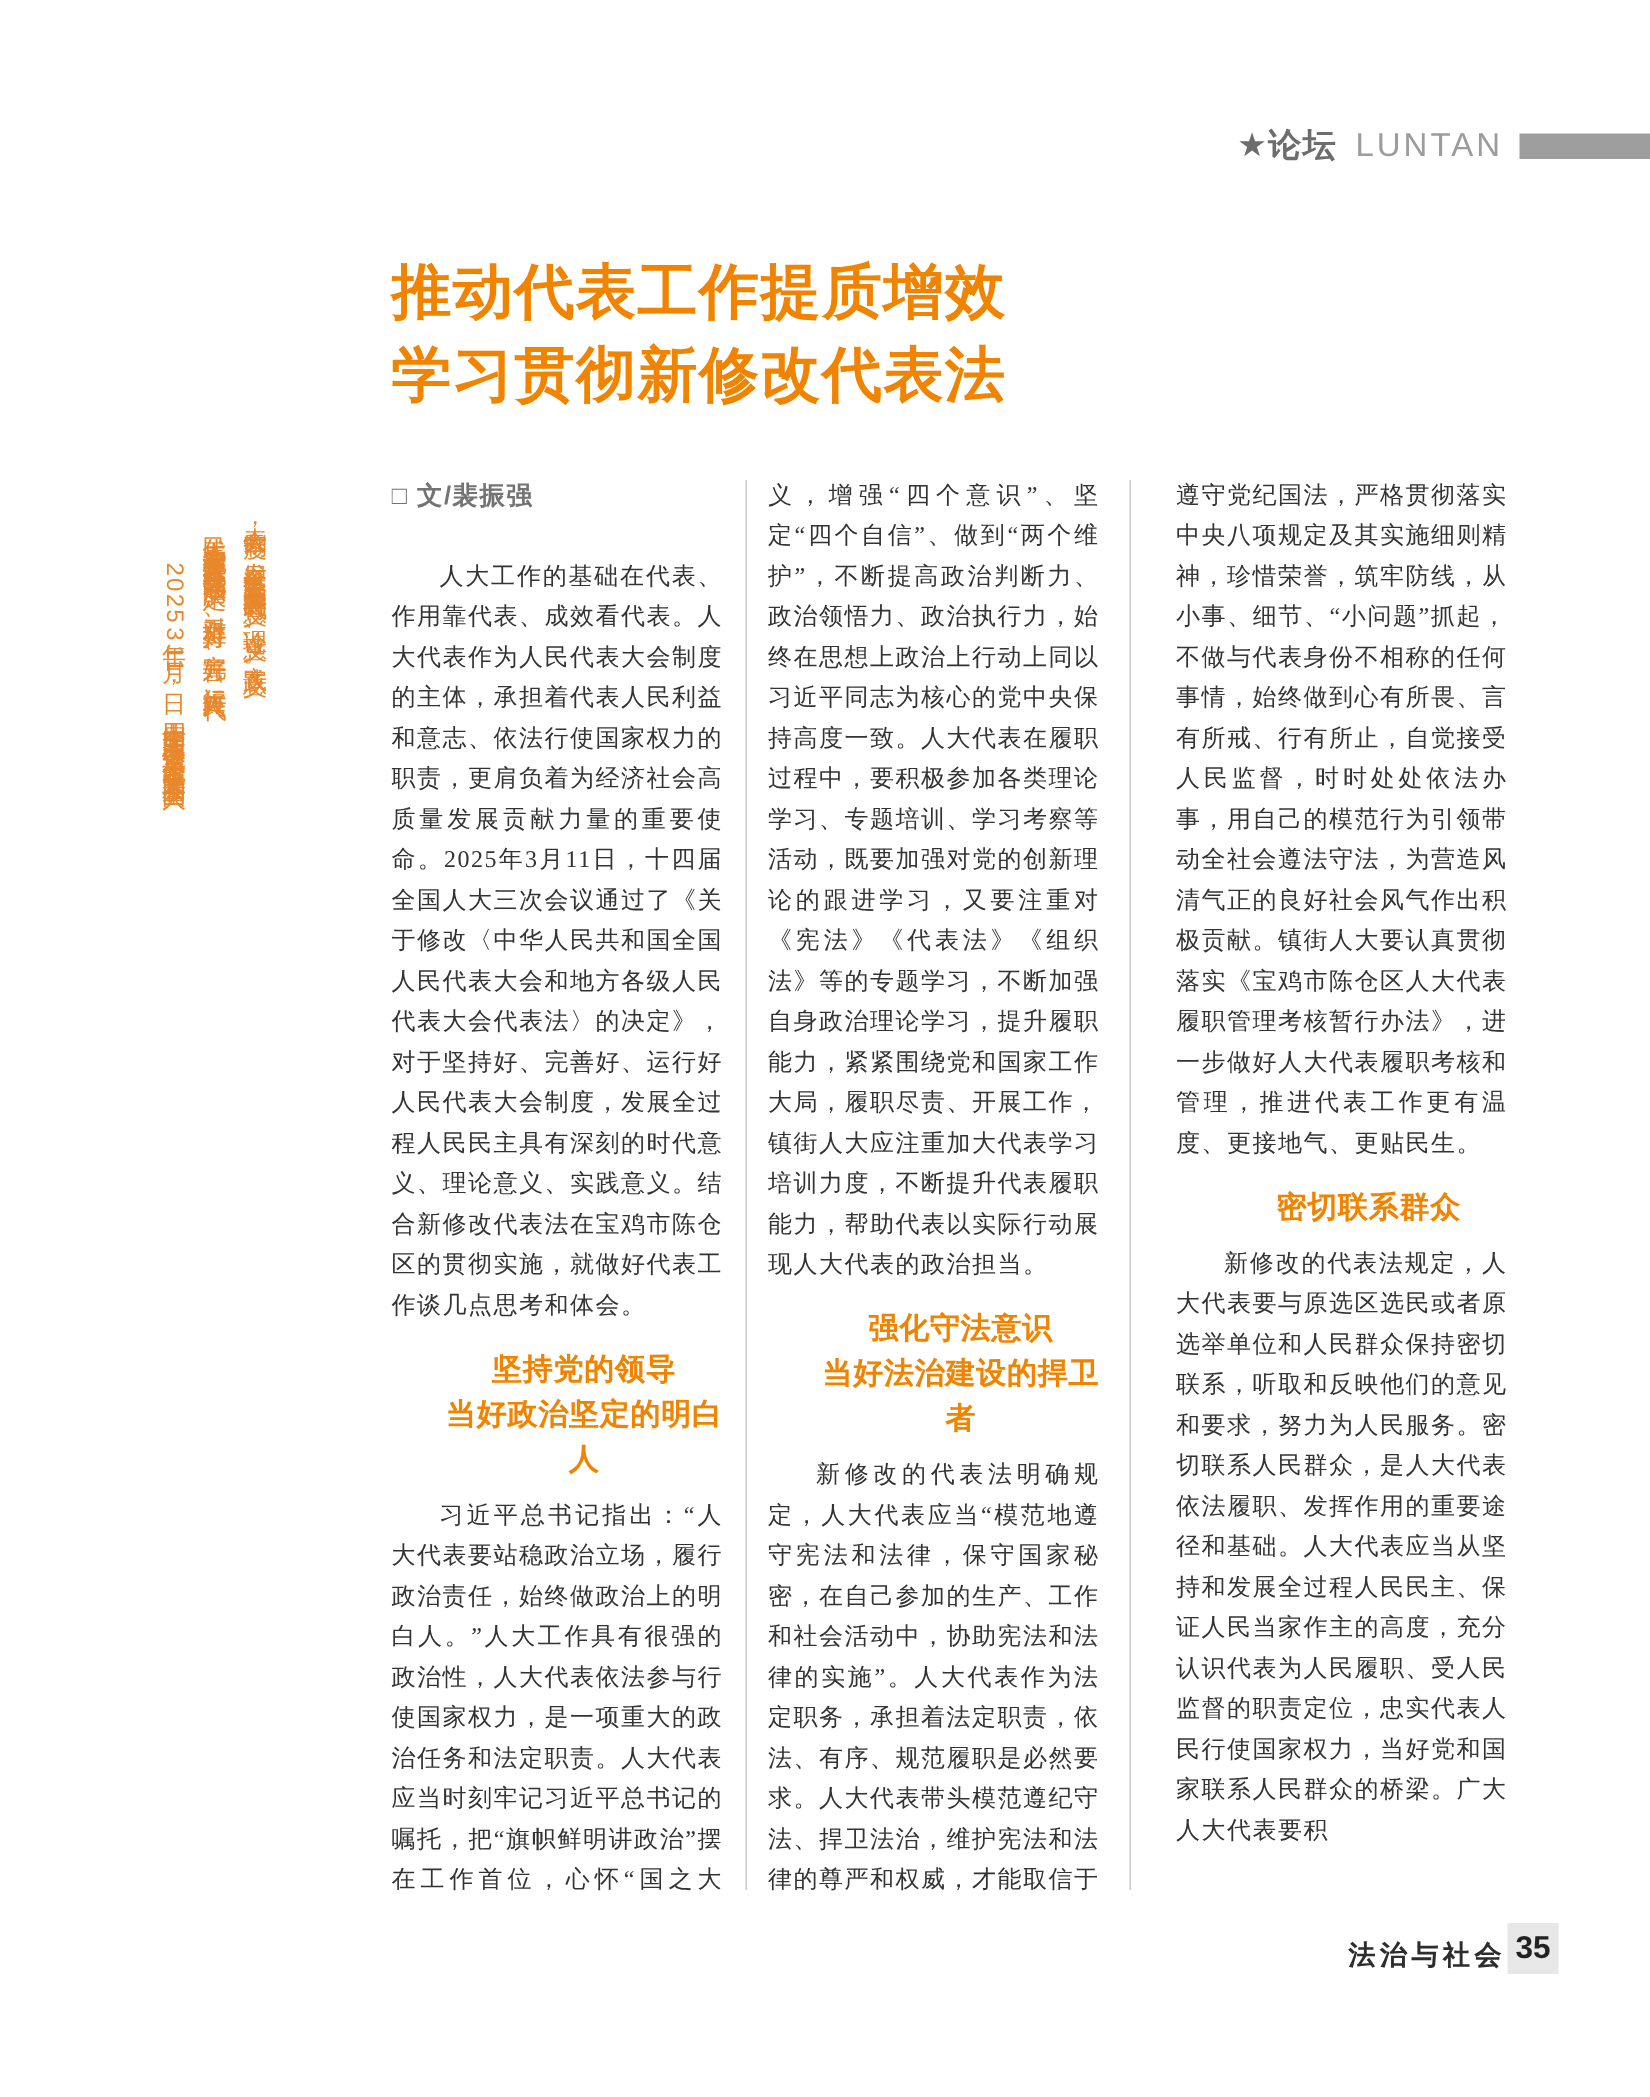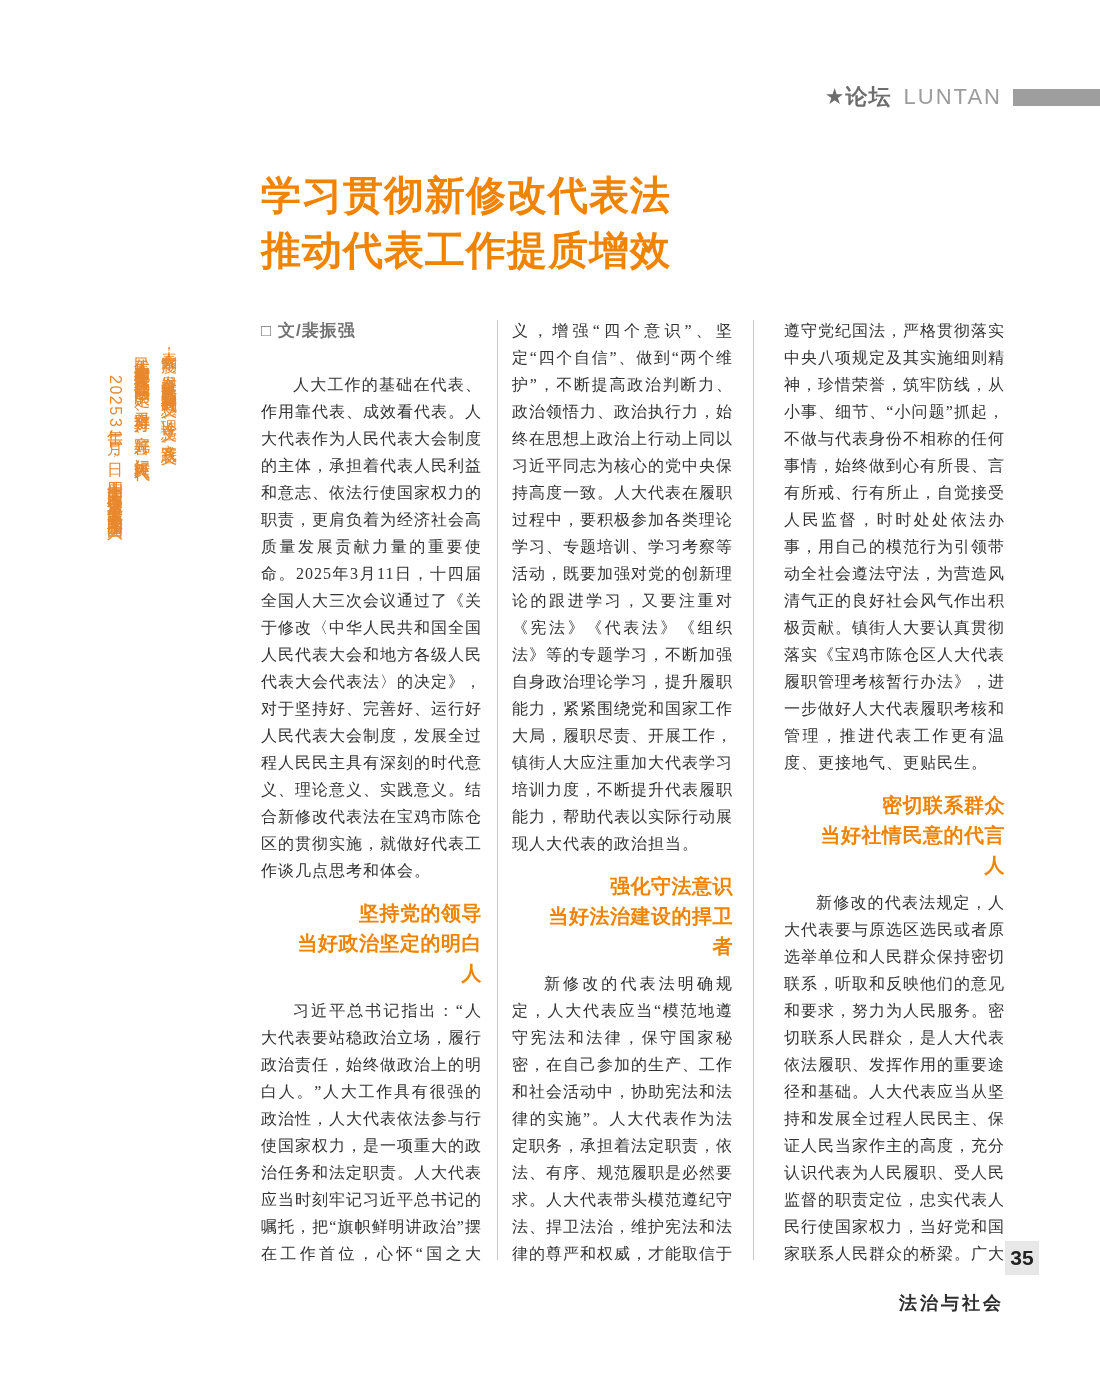--- a/index.html
+++ b/index.html
@@ -50,48 +50,48 @@
   .byline {
     font-family:"Liberation Sans","DejaVu Sans",sans-serif;
     font-size:17px; font-weight:bold; color:#737373; letter-spacing:1px;
     line-height:27px; margin-bottom:27px; text-align:left;
   }
   .col p { margin:0; text-indent:2em; }
   .col p.cont { text-indent:0; }
   .sec-head {
     font-family:"Liberation Sans","DejaVu Sans",sans-serif;
     color:#f08300; font-weight:bold; font-size:20px; line-height:30px;
-    padding-left:36px; margin:14px 0 9px 0; text-align:right; letter-spacing:0.5px;
+    padding-left:36px; margin:14px 0 9px 0; text-align:center; letter-spacing:0.5px;
   }
   
   .ftr-name {
     position:absolute; top:1291px; left:899px;
     font-family:Liberation Mono, monospace;
     font-size:18px; font-weight:bold; color:#2d2d2d; letter-spacing:3px;
   }
   .ftr-badge {
-    position:absolute; top:1241px; left:1005px; width:34px; height:34px;
+    position:absolute; top:1282px; left:1005px; width:34px; height:34px;
     background:#e7e7e7; color:#222222; text-align:center; line-height:34px;
     font-family:"Liberation Sans","DejaVu Sans",sans-serif; font-size:21px; font-weight:bold;
   }
 </style>
 </head>
 <body>
 
 <div class="page">
 
   <div class="hdr-label">
     <span class="hdr-cn">★论坛</span>
     <span class="hdr-en">LUNTAN</span>
   </div>
   <div class="hdr-bar"></div>
 
   <div class="title">
+    <div>推动代表工作提质增效</div>
     <div>学习贯彻新修改代表法</div>
-    <div>推动代表工作提质增效</div>
   </div>
 
   <div class="vquote vq-a">2025年3月11日，十四届全国人大三次会议通过了《关于修改〈中华人民共和国全国人</div>
   <div class="vquote vq-b">民代表大会和地方各级人民代表大会代表法〉的决定》，对于坚持好、完善好、运行好人民代</div>
   <div class="vquote vq-c">表大会制度，发展全过程人民民主具有深刻的时代意义、理论意义、实践意义。</div>
 
   <div class="col col-1">
     <div class="byline">□ 文/裴振强</div>
     <p>人大工作的基础在代表、作用靠代表、成效看代表。人大代表作为人民代表大会制度的主体，承担着代表人民利益和意志、依法行使国家权力的职责，更肩负着为经济社会高质量发展贡献力量的重要使命。2025年3月11日，十四届全国人大三次会议通过了《关于修改〈中华人民共和国全国人民代表大会和地方各级人民代表大会代表法〉的决定》，对于坚持好、完善好、运行好人民代表大会制度，发展全过程人民民主具有深刻的时代意义、理论意义、实践意义。结合新修改代表法在宝鸡市陈仓区的贯彻实施，就做好代表工作谈几点思考和体会。</p>
     <div class="sec-head">
@@ -111,21 +111,20 @@
     </div>
     <p>新修改的代表法明确规定，人大代表应当“模范地遵守宪法和法律，保守国家秘密，在自己参加的生产、工作和社会活动中，协助宪法和法律的实施”。人大代表作为法定职务，承担着法定职责，依法、有序、规范履职是必然要求。人大代表带头模范遵纪守法、捍卫法治，维护宪法和法律的尊严和权威，才能取信于广大选民、树立人大代表的良好形象。落实到日常，人大代表要自觉严格</p>
   </div>
 
   <div class="divider div-2"></div>
 
   <div class="col col-3">
     <p class="cont">遵守党纪国法，严格贯彻落实中央八项规定及其实施细则精神，珍惜荣誉，筑牢防线，从小事、细节、“小问题”抓起，不做与代表身份不相称的任何事情，始终做到心有所畏、言有所戒、行有所止，自觉接受人民监督，时时处处依法办事，用自己的模范行为引领带动全社会遵法守法，为营造风清气正的良好社会风气作出积极贡献。镇街人大要认真贯彻落实《宝鸡市陈仓区人大代表履职管理考核暂行办法》，进一步做好人大代表履职考核和管理，推进代表工作更有温度、更接地气、更贴民生。</p>
     <div class="sec-head">
       <div>密切联系群众</div>
-      <div>当好社情民意的代言人</div>
     </div>
     <p>新修改的代表法规定，人大代表要与原选区选民或者原选举单位和人民群众保持密切联系，听取和反映他们的意见和要求，努力为人民服务。密切联系人民群众，是人大代表依法履职、发挥作用的重要途径和基础。人大代表应当从坚持和发展全过程人民民主、保证人民当家作主的高度，充分认识代表为人民履职、受人民监督的职责定位，忠实代表人民行使国家权力，当好党和国家联系人民群众的桥梁。广大人大代表要积</p>
   </div>
 
   <div class="ftr-name">法治与社会</div>
   <div class="ftr-badge">35</div>
 
 </div>
 
 </body></html>

